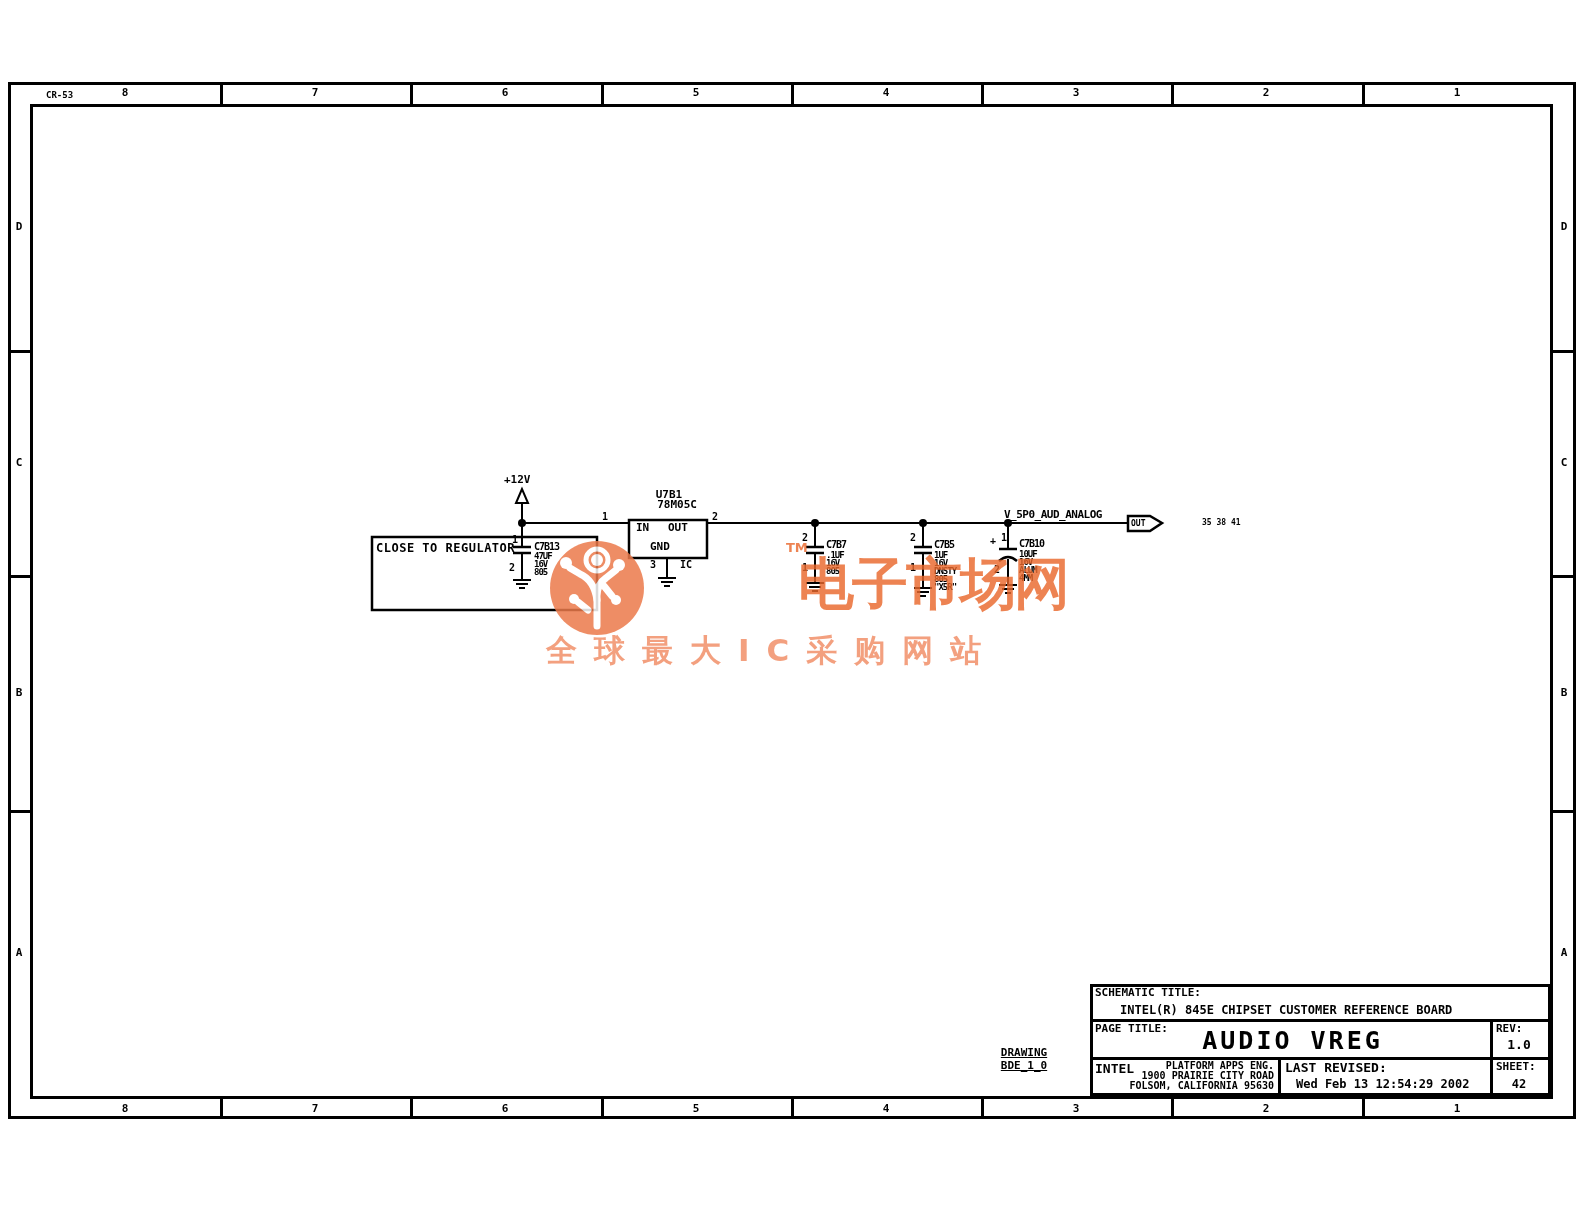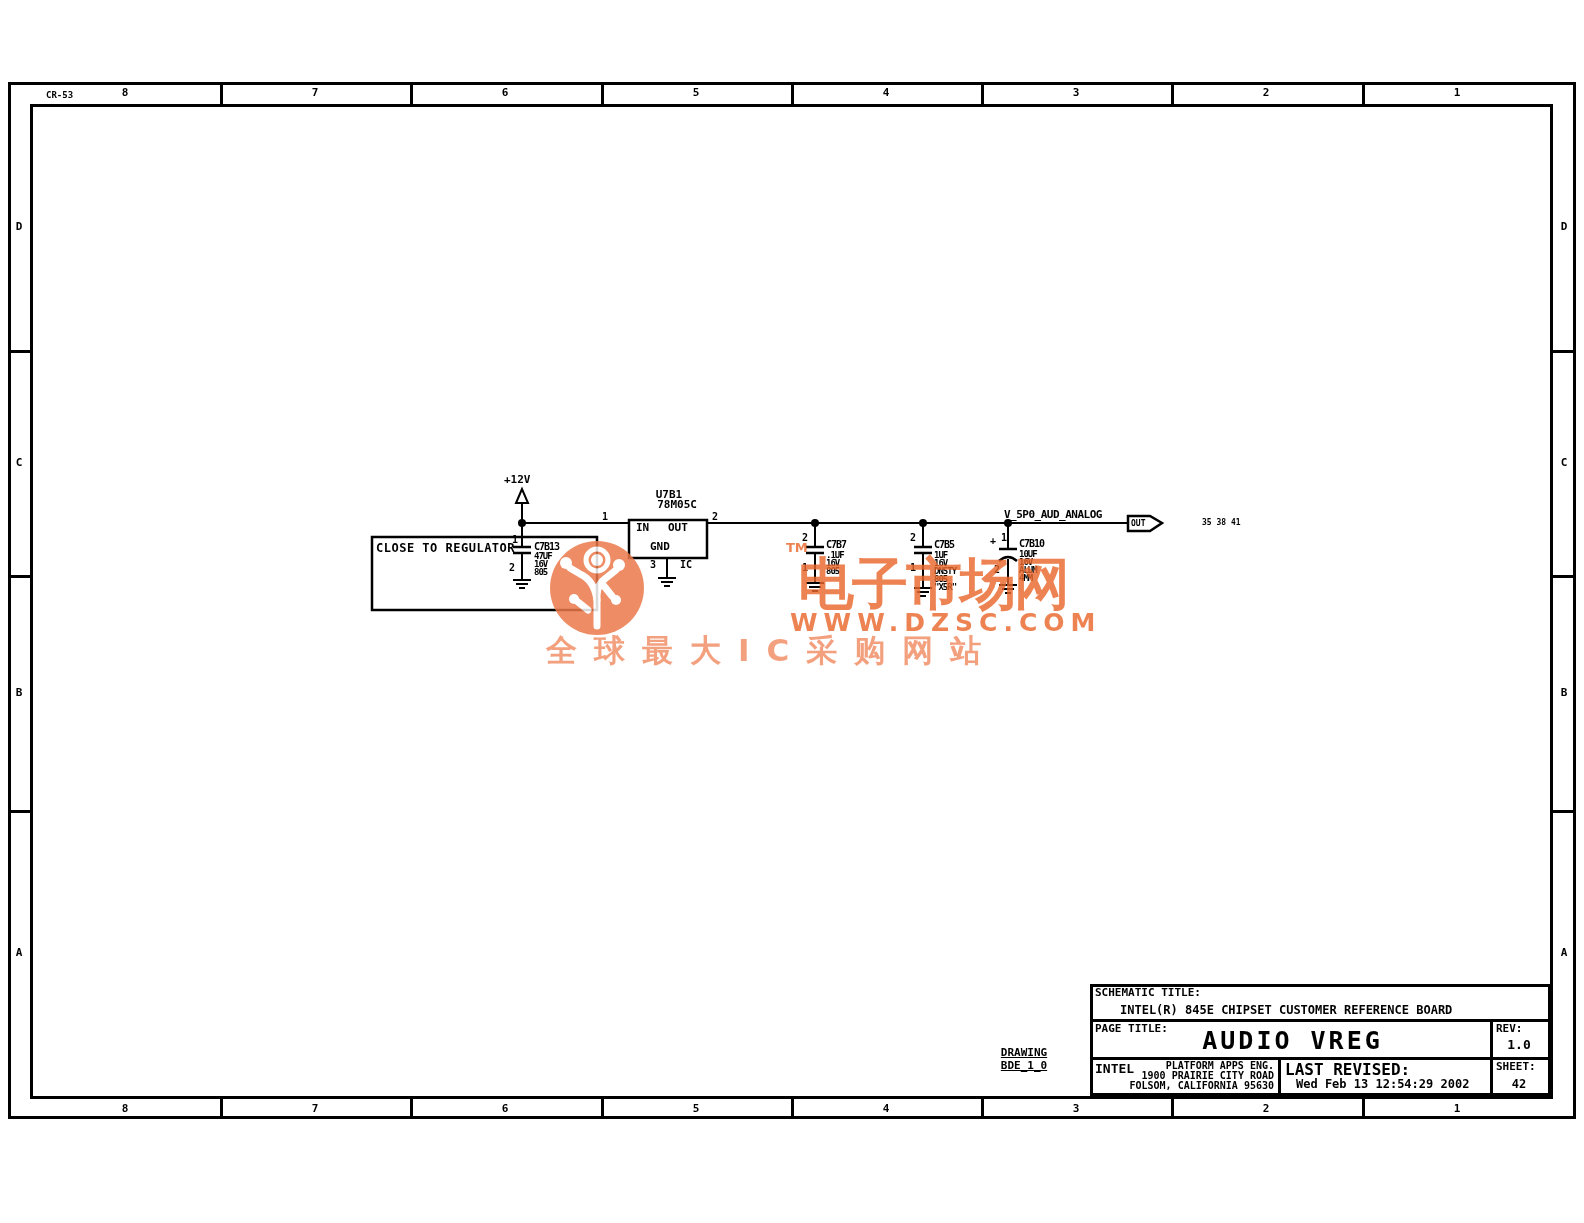--- a/index.html
+++ b/index.html
@@ -228,21 +228,20 @@
         <circle cx="566" cy="563" r="6"></circle>
         <circle cx="616" cy="600" r="5"></circle>
         <circle cx="574" cy="599" r="5"></circle>
         <circle cx="597" cy="560" r="6"></circle>
       </g>
       <circle cx="597" cy="560" r="11" fill="none" stroke="#fff" stroke-width="5"></circle>
     </g>
   </svg>
   <div class="abs wm" style="left:786px;top:540px;font-size:13px;">TM</div>
   <div class="abs wm" style="left:798px;top:553px;font-size:56px;line-height:62px;letter-spacing:-2px;">电子市场网</div>
-  <div class="abs wm" style="left:790px;top:608px;font-size:25px;letter-spacing:6px;">WWW.DZSC.COM</div>
   <div class="abs wm wm-light" style="left:546px;top:630px;font-size:31px;letter-spacing:17px;">全球最大IC采购网站</div>
 
   <div class="abs tb-small underlined" style="left:996px;top:1046px;width:56px;text-align:center;">DRAWING</div>
   <div class="abs tb-small underlined" style="left:996px;top:1059px;width:56px;text-align:center;">BDE_1_0</div>
 
   <div class="abs" style="left:1090px;top:984px;width:461px;height:112px;border:3px solid #000;box-sizing:border-box;"></div>
   <div class="abs tb-line" style="left:1090px;top:1019px;width:461px;height:3px;"></div>
   <div class="abs tb-line" style="left:1090px;top:1057px;width:461px;height:3px;"></div>
   <div class="abs tb-line" style="left:1490px;top:1019px;width:3px;height:77px;"></div>
   <div class="abs tb-line" style="left:1278px;top:1057px;width:3px;height:39px;"></div>
@@ -253,19 +252,19 @@
   <div class="abs tb-small" style="left:1095px;top:1022px;">PAGE TITLE:</div>
   <div class="abs tb-big" style="left:1095px;top:1026px;width:395px;text-align:center;">AUDIO VREG</div>
   <div class="abs tb-small" style="left:1496px;top:1022px;">REV:</div>
   <div class="abs tb-small" style="left:1493px;top:1037px;width:52px;text-align:center;font-size:13px;">1.0</div>
 
   <div class="abs tb-small" style="left:1095px;top:1061px;font-size:13px;">INTEL</div>
   <div class="abs tb-tiny" style="left:1150px;top:1061px;width:124px;text-align:right;">PLATFORM APPS ENG.</div>
   <div class="abs tb-tiny" style="left:1130px;top:1071px;width:144px;text-align:right;">1900 PRAIRIE CITY ROAD</div>
   <div class="abs tb-tiny" style="left:1120px;top:1081px;width:154px;text-align:right;">FOLSOM, CALIFORNIA 95630</div>
 
-  <div class="abs tb-small" style="left:1285px;top:1060px;font-size:16px;">LAST REVISED:</div>
+  <div class="abs tb-small" style="left:1285px;top:1060px;font-size:13px;">LAST REVISED:</div>
   <div class="abs tb-small" style="left:1296px;top:1077px;font-size:12px;">Wed Feb 13 12:54:29 2002</div>
 
   <div class="abs tb-small" style="left:1496px;top:1060px;">SHEET:</div>
   <div class="abs tb-small" style="left:1493px;top:1077px;width:52px;text-align:center;font-size:12px;">42</div>
 
 </div>
 
 </body></html>

